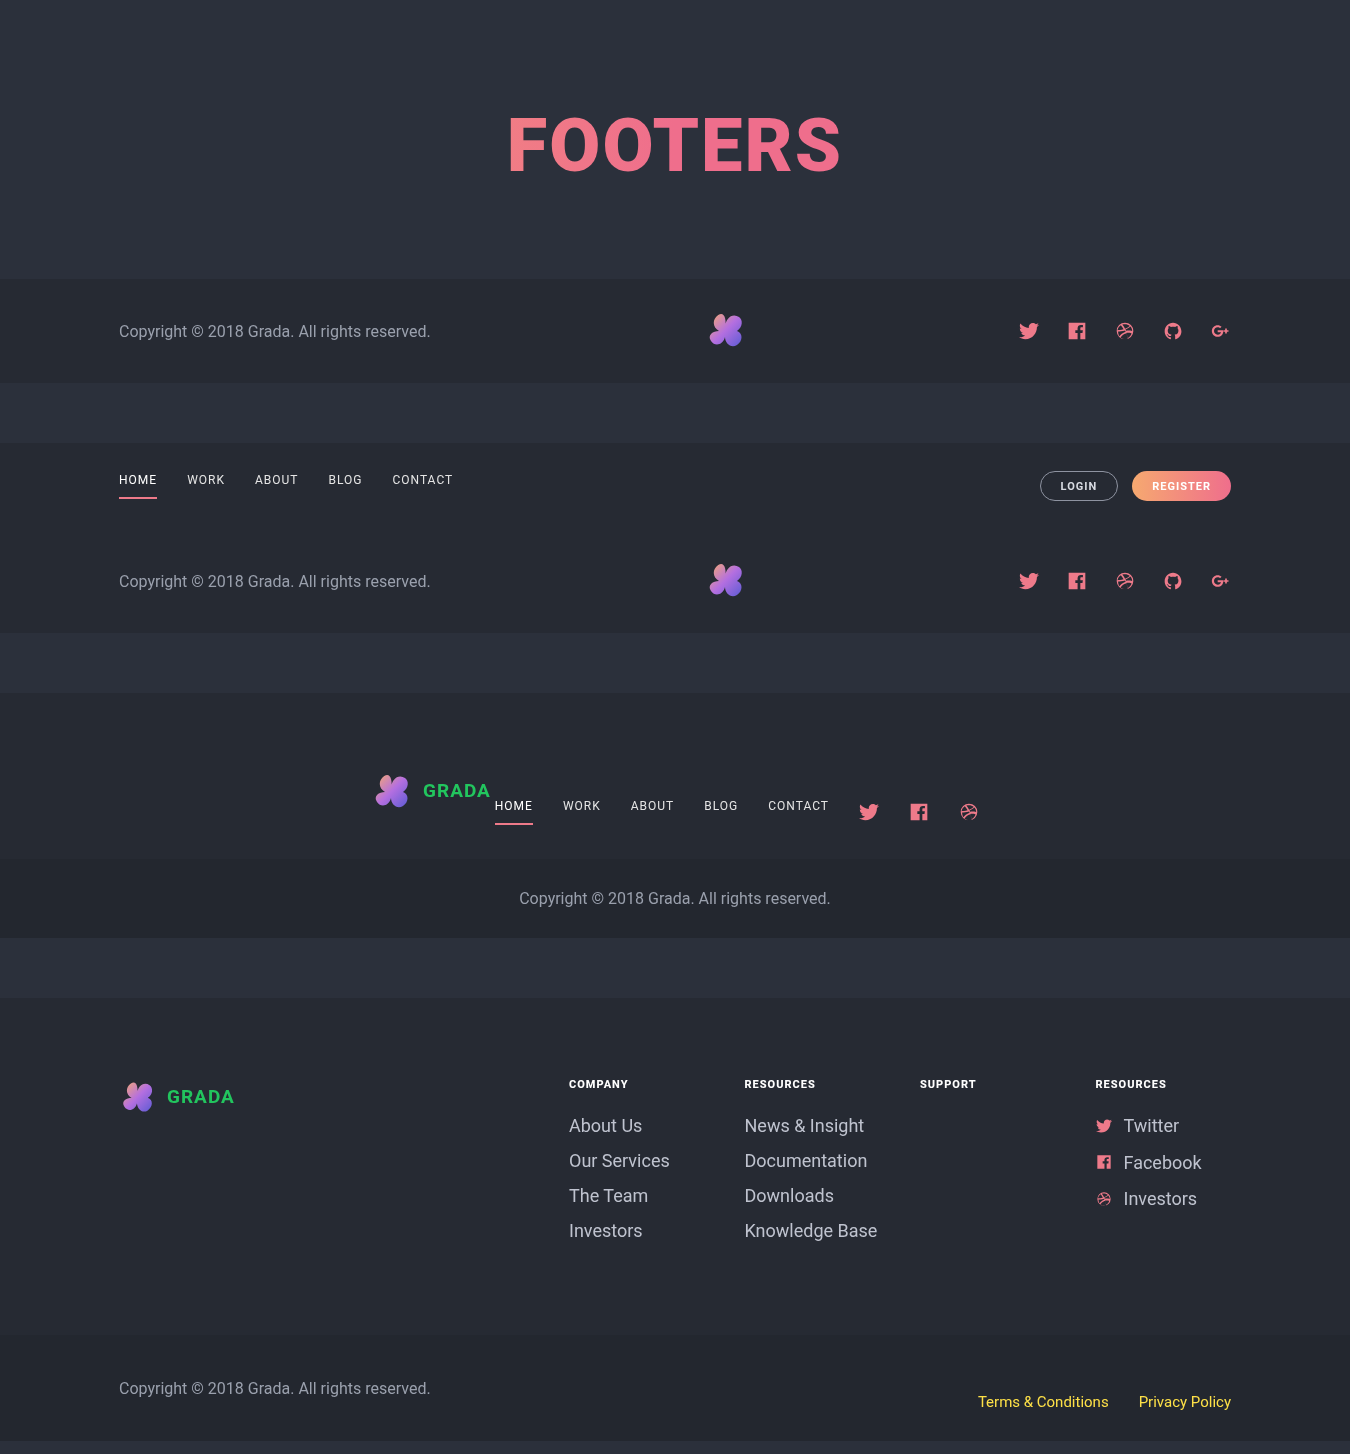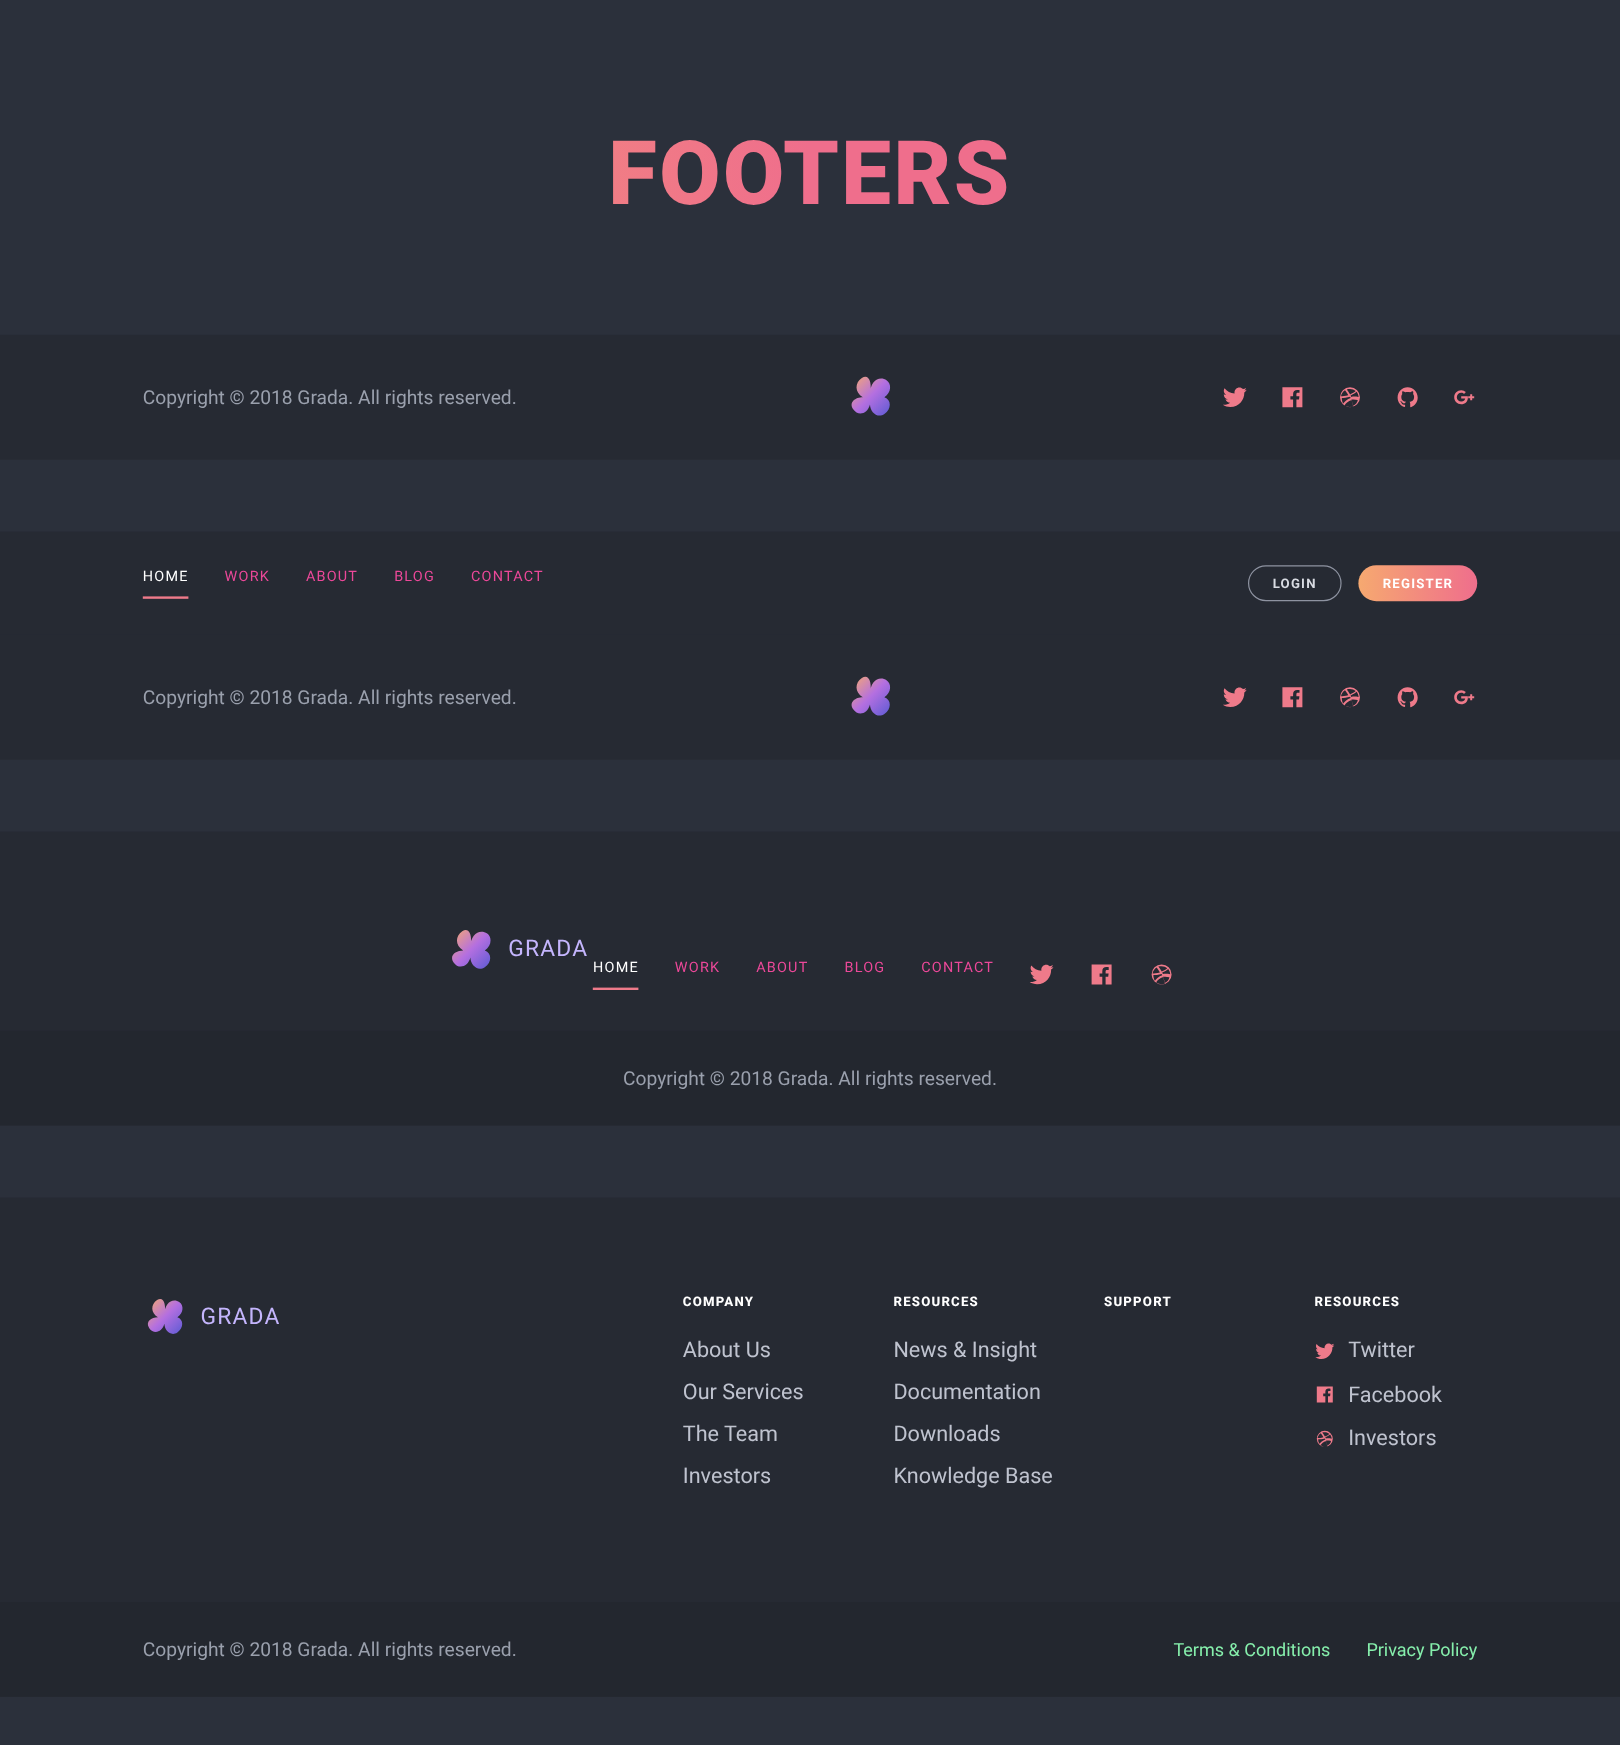--- a/index.html
+++ b/index.html
@@ -47,22 +47,22 @@
 
   .copyright {
     color: #9aa0ad;
     font-size: 16px;
   }
 
   .logo { display: inline-flex; align-items: center; gap: 12px; }
   .logo .mark { width: 36px; height: 36px; }
   .logo .mark.lg { width: 40px; height: 40px; }
   .logo span {
-    color: #c4b5fd;
-    font-weight: 400;
+    color: #22c55e;
+    font-weight: 700;
     letter-spacing: 1px;
     font-size: 19px;
   }
 
   .social-icon {
     width: 20px; height: 20px;
     display: inline-flex; align-items: center; justify-content: center;
     color: #ee7a8a;
   }
   .social-icon svg { width: 20px; height: 20px; }
@@ -72,21 +72,21 @@
   
   .navrow {
     background: #262a33;
     padding: 28px 0;
   }
   .navrow .row { display: flex; align-items: center; justify-content: space-between; }
   .nav-links { display: flex; gap: 30px; }
   .nav-link {
     font-size: 12px;
     letter-spacing: 1px;
-    color: #ec4899;
+    color: #e5e5e5;
     padding-bottom: 10px;
     border-bottom: 2px solid transparent;
   }
   .nav-link.active {
     color: #ffffff;
     border-bottom-color: #ee7a8a;
   }
   .btns { display: flex; gap: 14px; }
   .btn {
     display: inline-flex; align-items: center; justify-content: center;
@@ -150,21 +150,21 @@
   }
   .f4-col li .social-icon { width: 16px; height: 16px; }
   .f4-col li .social-icon svg { width: 16px; height: 16px; }
 
   .f4-bottom {
     background: #23272f;
     padding: 30px 0;
   }
   .f4-bottom .row { display: flex; justify-content: space-between; align-items: center; }
   .legal { display: flex; gap: 30px; }
-  .legal a { color: #86efac; font-size: 15px; }
+  .legal a { color: #fde047; font-size: 15px; margin-top: 28px; }
 
   
   .swirl-stop1 { stop-color: #f6a970; }
   .swirl-stop2 { stop-color: #b46fe0; }
   .swirl-stop3 { stop-color: #5d5bd4; }
 </style>
 </head>
 <body>
 
 <svg width="0" height="0" style="position:absolute">

